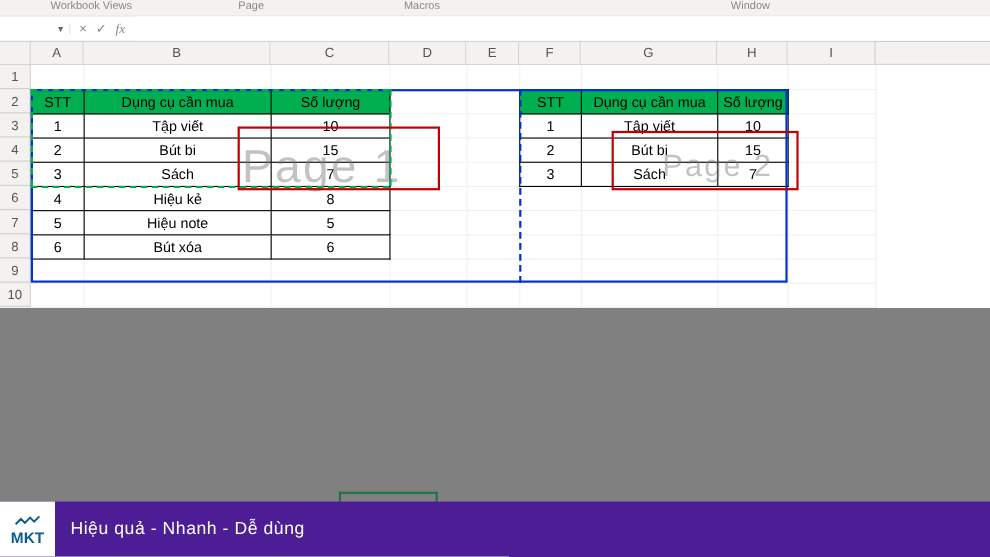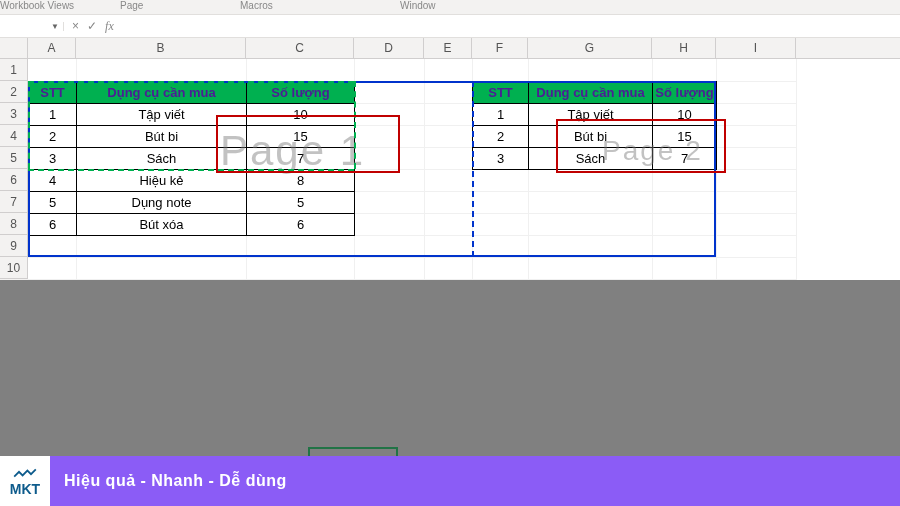--- a/index.html
+++ b/index.html
@@ -1,20 +1,20 @@
 <!DOCTYPE html>
 <html><head>
 <meta charset="utf-8">
 <style>
   * { box-sizing: border-box; margin: 0; padding: 0; }
   body { font-family: "Segoe UI", Arial, sans-serif; font-size: 12px; background: #fff; width: 900px; height: 506px; overflow: hidden; position: relative; }
 
   
   .ribbon-groups { height: 14px; background: #f3f2f1; display: flex; color: #888; font-size: 10px; }
-  .ribbon-groups span { text-align: left; }
+  .ribbon-groups span { text-align: right; }
 
   
   .fbar { display: flex; align-items: center; height: 24px; border-top: 1px solid #e1dfdd; border-bottom: 1px solid #e1dfdd; background: #fff; }
   .name-box { width: 64px; border-right: 1px solid #e1dfdd; padding: 0 4px; display: flex; align-items: center; justify-content: space-between; }
   .name-box .dd { font-size: 8px; color: #666; }
   .fb-btns { display: flex; align-items: center; gap: 8px; padding: 0 8px; color: #888; }
   .fx { font-style: italic; font-family: "Times New Roman", serif; }
   .formula-input { flex: 1; border: none; outline: none; height: 100%; padding: 0 6px; font-size: 12px; }
 
   
@@ -31,43 +31,43 @@
 
   .cells { position: relative; flex: 1; background: #fff; }
   .cells table { border-collapse: collapse; }
   .cells td { height: 22px; border-right: 1px solid #f0f0f0; border-bottom: 1px solid #f0f0f0; }
 
   .cA{width:48px}.cB{width:170px}.cC{width:108px}.cD{width:70px}.cE{width:48px}.cF{width:56px}.cG{width:124px}.cH{width:64px}.cI{width:80px}
 
   
   .dtab { position: absolute; border-collapse: collapse; font-size: 13px; }
   .dtab th, .dtab td { border: 1px solid #000; text-align: center; height: 22px; }
-  .dtab th { background: #00b050; color: #4c1d95; font-weight: 700; }
+  .dtab th { background: #00b050; color: #000000; font-weight: 400; }
 
   
   .wm { position: absolute; color: rgba(120,120,120,.45); font-size: 42px; font-family: Arial, sans-serif; font-weight: 400; letter-spacing: 2px; pointer-events: none; white-space: nowrap; }
 
   
   .blue-border { position: absolute; border: 2px solid #0033cc; pointer-events: none; }
   .dash-blue-v { position: absolute; border-left: 2px dashed #0033cc; pointer-events: none; }
   .dash-green-h { position: absolute; border-top: 2px dashed #00b050; pointer-events: none; }
   .dash-green-v { position: absolute; border-left: 2px dashed #00b050; pointer-events: none; }
 
   
   .redbox { position: absolute; border: 2px solid #c00000; pointer-events: none; }
 
   
   .sel { position: absolute; border: 2px solid #217346; background: rgba(255,255,255,.0); }
   .sel::after { content: ""; position: absolute; right: -3px; bottom: -3px; width: 6px; height: 6px; background: #217346; }
 
   
-  .footer { position: absolute; left: 0; right: 0; bottom: 0; height: 50px; background: #8b5cf6; display: flex; align-items: center; color: #fff; }
+  .footer { position: absolute; left: 0; right: 0; bottom: 0; height: 50px; background: #4c1d95; display: flex; align-items: center; color: #fff; }
   .footer .logo { width: 50px; height: 50px; background: #fff; color: #0d5b8c; display: flex; flex-direction: column; align-items: center; justify-content: center; font-weight: 900; font-size: 14px; margin-right: 14px; }
   .footer .logo svg { width: 24px; height: 16px; }
-  .footer .tagline { font-size: 16px; font-weight: 700; letter-spacing: .5px; }
+  .footer .tagline { font-size: 16px; font-weight: 400; letter-spacing: .5px; }
   .footer .site { margin-left: auto; margin-right: 14px; font-size: 15px; display: flex; align-items: center; gap: 6px; }
   .footer .globe { display:inline-flex; }
 </style>
 </head>
 <body>
 
 <div class="ribbon-groups">
   <span style="width:120px">Workbook Views</span>
   <span style="width:120px">Page</span>
   <span style="width:160px">Macros</span>
@@ -252,21 +252,21 @@
                 <td>Sách</td>
                 <td>7</td>
               </tr>
           <tr>
                 <td>4</td>
                 <td>Hiệu kẻ</td>
                 <td>8</td>
               </tr>
           <tr>
                 <td>5</td>
-                <td>Dụng note</td>
+                <td>Hiệu note</td>
                 <td>5</td>
               </tr>
           <tr>
                 <td>6</td>
                 <td>Bút xóa</td>
                 <td>6</td>
               </tr>
         </tbody>
           </table>
 

